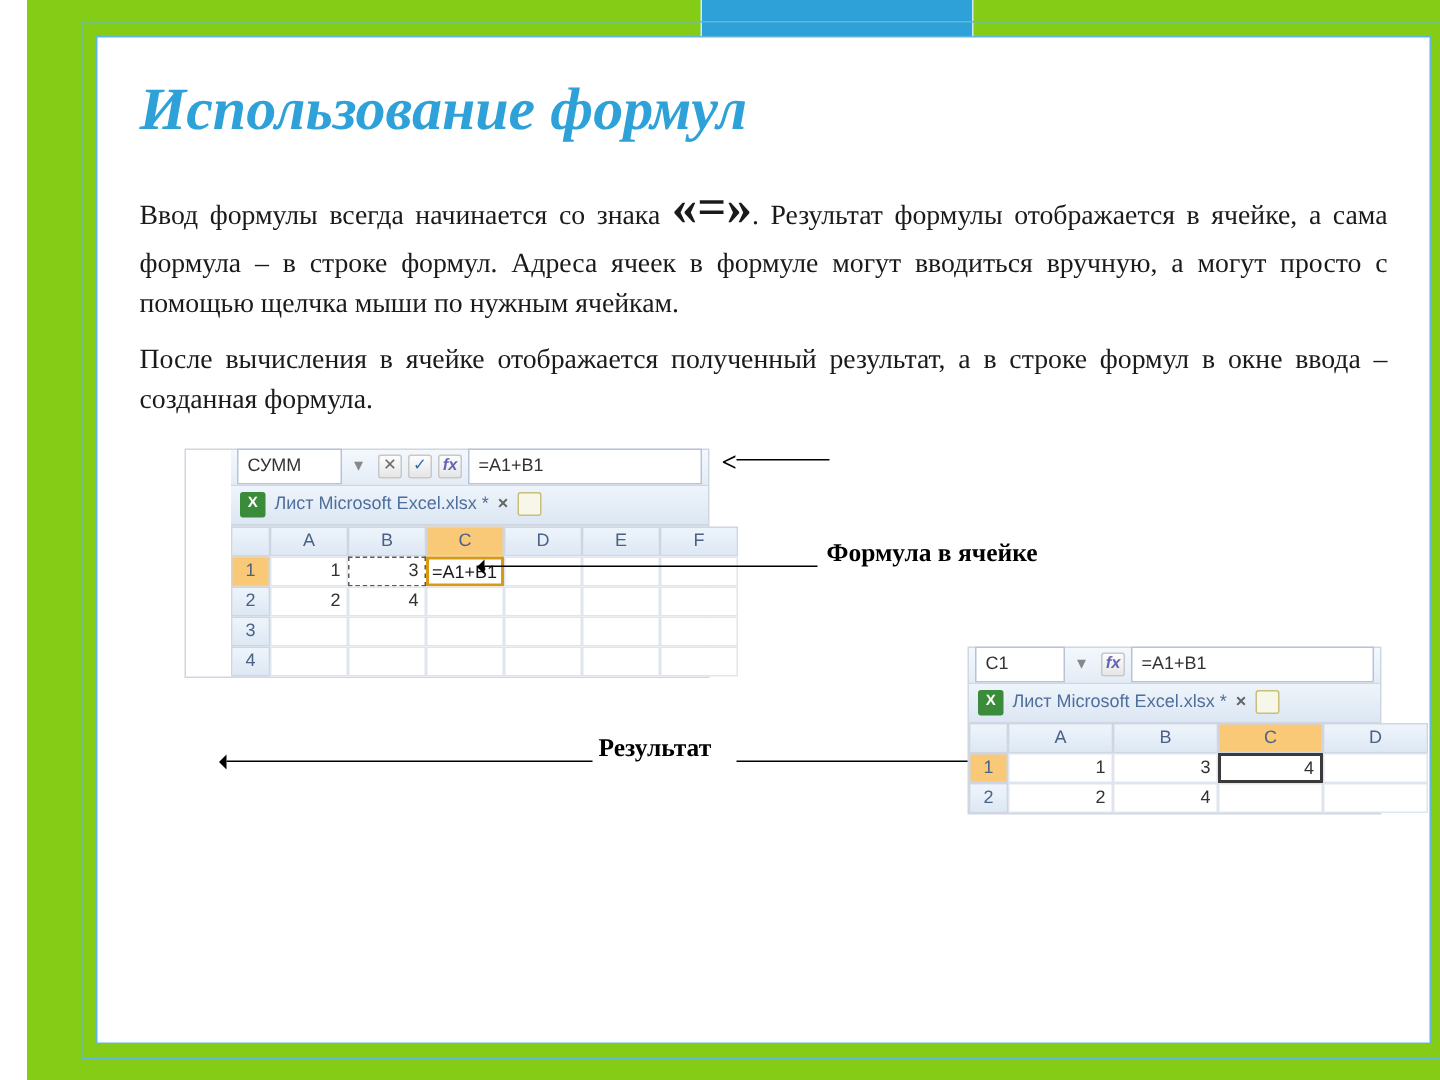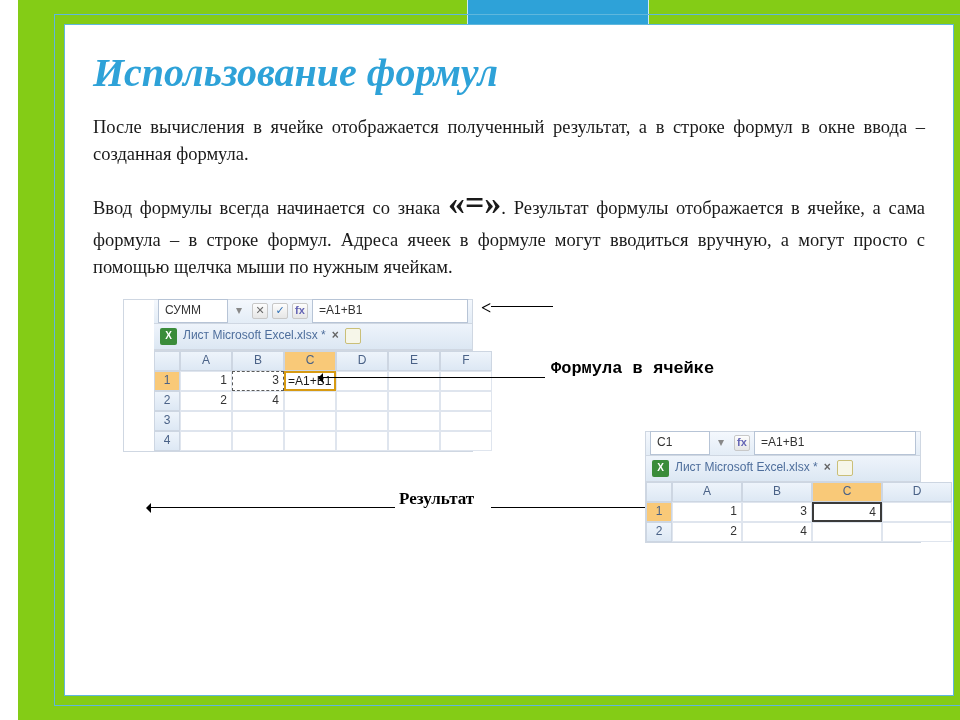--- a/index.html
+++ b/index.html
@@ -67,21 +67,21 @@
   }
   .namebox-row, .namebox-row2 {
     display: flex; align-items: center;
     background: linear-gradient(#f4f8fd,#e3ecf6);
     border-bottom: 1px solid #cfd7e2;
     height: 24px;
   }
   .nb { width: 70px; padding: 2px 6px; background:#fff; border:1px solid #b7c4d6; margin:2px 4px; font-size:12px; }
   .nb-icons { display:flex; gap:4px; align-items:center; margin-left:6px; }
   .ic { width:16px; height:16px; display:flex; align-items:center; justify-content:center; font-size:11px; color:#6a6a6a; background:linear-gradient(#fdfdfd,#e6e6e6); border:1px solid #c8c8c8; border-radius:2px; }
-  .fx { font-weight:bold; color:#6565b5; }
+  .fx { font-style:italic; font-weight:bold; color:#6565b5; }
   .fbar { flex:1; padding:2px 6px; background:#fff; border:1px solid #b7c4d6; margin:2px 4px; }
   .tabrow {
     display:flex; align-items:center; gap:6px;
     background:linear-gradient(#eef4fb,#dce7f3);
     height:26px; padding:0 6px;
     border-bottom:1px solid #cfd7e2;
   }
   .tabrow .xicon { width:17px; height:17px; background:#3a8c3a; color:#fff; font-size:10px; font-weight:bold; display:flex; align-items:center; justify-content:center; border-radius:2px; }
   .tabrow .tname { color:#4e6e9c; }
   .tabrow .tclose { color:#666; font-weight:bold; }
@@ -142,24 +142,24 @@
 <body>
 
 <div class="page">
   <div class="top-tab"></div>
   <div class="frame-outer"></div>
   <div class="frame-inner">
 
     <div class="title">Использование формул</div>
 
     <div class="body">
-      <p>После вычисления в ячейке отображается полученный результат, а в строке формул в окне ввода – созданная формула.</p>
       <p>
         <span>Ввод формулы всегда начинается со знака </span><span class="eqsign">«=»</span><span>. Результат формулы отображается в ячейке, а сама формула – в строке формул. Адреса ячеек в формуле могут вводиться вручную, а могут просто с помощью щелчка мыши по нужным ячейкам.</span>
       </p>
+      <p>После вычисления в ячейке отображается полученный результат, а в строке формул в окне ввода – созданная формула.</p>
 
       <div class="diagram">
 
         <span class="arrow-tick" style="top:4px; left:388px;">&lt;</span>
         <div class="arrow-line-short" style="top:15px; left:398px; width:62px;"></div>
 
         <div class="excel1">
           <div class="namebox-row">
             <div class="nb">СУММ</div>
             <div style="flex:0 0 14px; text-align:center; color:#888;">▾</div>
@@ -212,21 +212,21 @@
             <div class="gr">4</div>
             <div class="gc gc-empty"></div>
             <div class="gc gc-empty"></div>
             <div class="gc gc-empty"></div>
             <div class="gc gc-empty"></div>
             <div class="gc gc-empty"></div>
             <div class="gc gc-empty"></div>
           </div>
         </div>
 
-        <div class="lbl" style="top:66px; left:458px;font-family:Liberation Mono, monospace;">Формула в ячейке</div>
+        <div class="lbl" style="top:66px; left:458px;">Формула в ячейке</div>
         <div class="arrow-long" style="top:86px; left:230px; width:222px;"></div>
 
         <div class="lbl" style="top:196px; left:306px;">Результат</div>
         <div class="arrow" style="top:216px; left:58px; width:244px;"></div>
         <div style="position:absolute; top:216px; left:398px; width:264px; border-top:1px solid #000;"></div>
         <div style="position:absolute; top:211px; left:662px; border:5px solid transparent; border-left-color:#000;"></div>
 
         <div class="excel2">
           <div class="namebox-row2">
             <div class="nb" style="width:60px;">C1</div>

